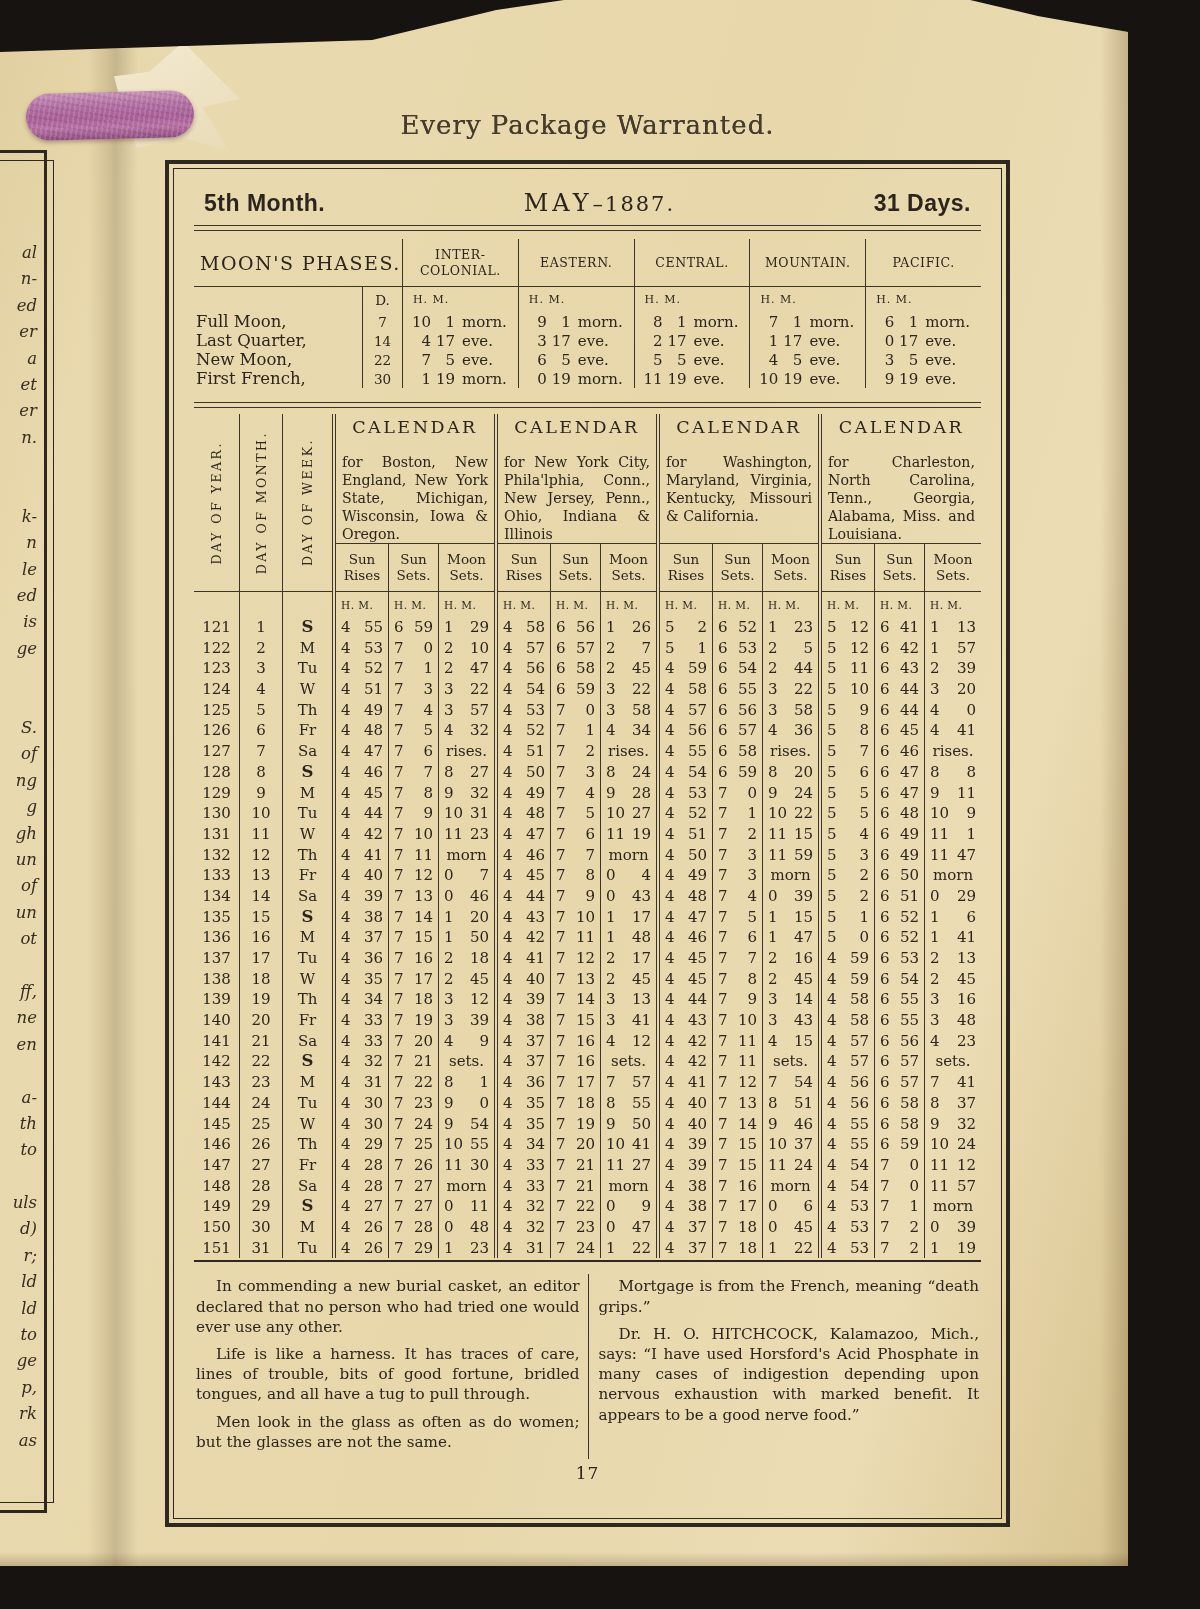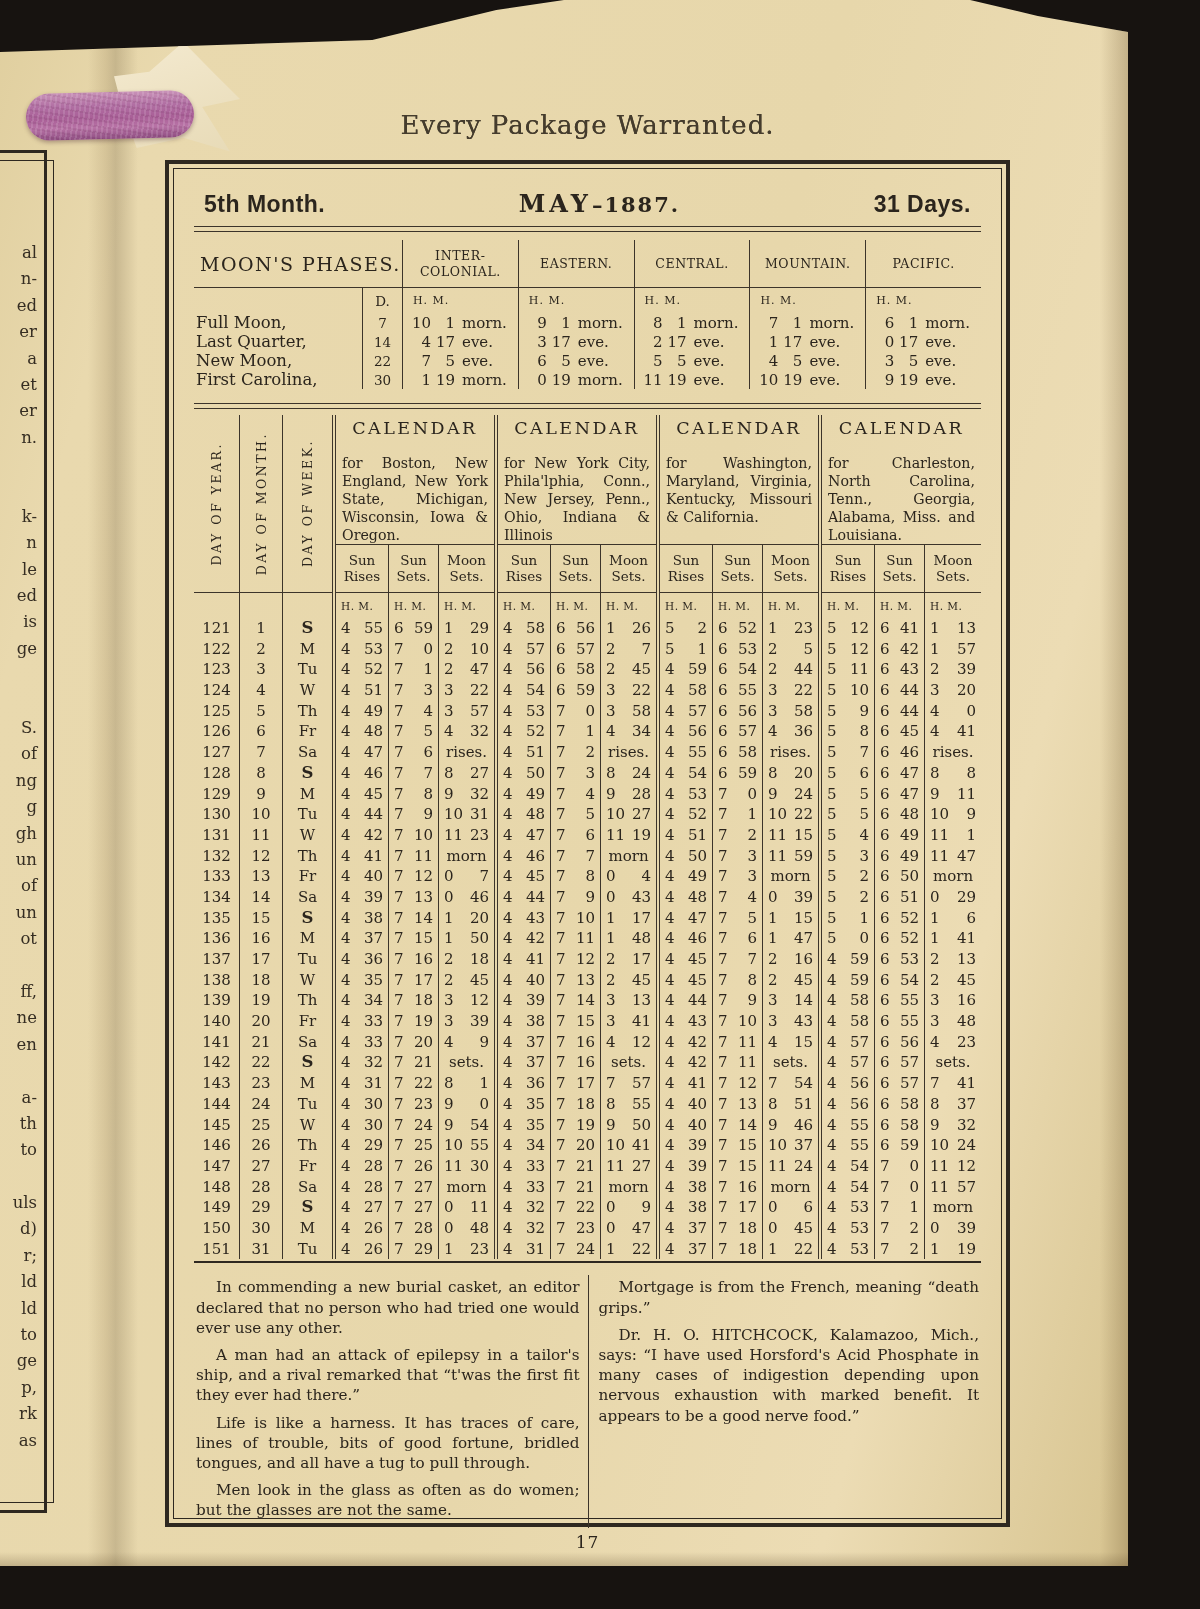--- a/index.html
+++ b/index.html
@@ -17,21 +17,21 @@
   .crease{position:absolute;left:88px;top:0;width:50px;height:100%;
     background:linear-gradient(90deg,rgba(0,0,0,0) 0%,rgba(121,95,55,.16) 35%,rgba(70,52,25,.20) 55%,rgba(0,0,0,0) 100%);}
   .edge-r{position:absolute;right:0;top:0;width:28px;height:100%;
     background:linear-gradient(90deg,rgba(0,0,0,0),rgba(104,80,42,.30));}
   .edge-b{position:absolute;left:0;bottom:0;width:100%;height:14px;
     background:linear-gradient(180deg,rgba(0,0,0,0),rgba(80,60,30,.25));}
 
   
   .lp-line{position:absolute;background:#2e2820;}
   .lp-frags{position:absolute;left:0;top:240px;width:37px;text-align:right;
-    font-size:16.5px;line-height:26.4px;color:#352d22;}
+    font-size:16.5px;line-height:26.4px;color:#352d22;font-style:italic;}
   .frag{height:26.4px;}
 
   
   .flap{position:absolute;left:114px;top:42px;width:126px;height:114px;
     background:linear-gradient(160deg,#f4ead0,#e7dab6);
     clip-path:polygon(55% 0,80% 28%,100% 50%,70% 57%,92% 96%,55% 84%,18% 93%,6% 55%,0 30%,28% 26%);
   }
   .ribbon{position:absolute;left:26px;top:92px;width:168px;height:47px;border-radius:24px;
     background:linear-gradient(180deg,#c992b8 0%,#b16fa3 28%,#a95f97 55%,#b873a6 75%,#8e4d81 100%);
     transform:rotate(-1.4deg);
@@ -46,21 +46,21 @@
 
   
   .frame{position:absolute;left:165px;top:160px;width:845px;height:1367px;
     border:4px solid #2e2820;box-sizing:border-box;}
   .frame-inner{position:absolute;inset:4px;border:1px solid #2e2820;
     padding:0 16px;box-sizing:border-box;}
 
   .month-header{display:flex;justify-content:space-between;align-items:baseline;
     padding:20px 14px 8px;}
   .mh-left,.mh-right{font-family:"Liberation Sans",sans-serif;font-weight:bold;font-size:23px;letter-spacing:.5px;color:#2b251d;}
-  .mh-center{font-size:24px;font-weight:bold;letter-spacing:4px;}
+  .mh-center{font-size:24px;font-weight:normal;letter-spacing:4px;}
   .mh-center .yr{font-size:21px;letter-spacing:2px;}
 
   .rule-double{height:4px;border-top:1.5px solid #3c342a;border-bottom:1px solid #3c342a;margin:0 4px;}
 
   
   .mp{display:grid;grid-template-columns:168px 40px repeat(5,1fr);
     grid-template-rows:48px 25px;grid-auto-rows:19px;
     margin:8px 4px 10px;padding-bottom:4px;}
   .mp > div{box-sizing:border-box;}
   .mp-label{grid-column:1/3;display:flex;align-items:center;padding-left:6px;
@@ -275,21 +275,21 @@
           <div class="mp-time tsplit">
             <span>4</span>
             <span>5</span>
             <span>eve.</span>
           </div>
           <div class="mp-time tsplit">
             <span>3</span>
             <span>5</span>
             <span>eve.</span>
           </div>
-          <div class="mp-phase">First Carolina,</div>
+          <div class="mp-phase">First French,</div>
           <div class="mp-dv">30</div>
           <div class="mp-time tsplit">
             <span>1</span>
             <span>19</span>
             <span>morn.</span>
           </div>
           <div class="mp-time tsplit">
             <span>0</span>
             <span>19</span>
             <span>morn.</span>
@@ -2027,21 +2027,20 @@
           </div>
           <div class="tc tsplit bl">
             <span>1</span>
             <span>19</span>
           </div>
         </div>
 
       <div class="footer">
         <div class="fcol">
           <p>In commending a new burial casket, an editor declared that no person who had tried one would ever use any other.</p>
-          <p>A man had an attack of epilepsy in a tailor's ship, and a rival remarked that “t'was the first fit they ever had there.”</p>
           <p>Life is like a harness.  It has traces of care, lines of trouble, bits of good fortune, bridled tongues, and all have a tug to pull through.</p>
           <p>Men look in the glass as often as do women; but the glasses are not the same.</p>
         </div>
         <div class="fcol right">
           <p>Mortgage is from the French, meaning “death grips.”</p>
           <p>Dr. H. O. HITCHCOCK, Kalamazoo, Mich., says: “I have used Horsford's Acid Phosphate in many cases of indigestion depending upon nervous exhaustion with marked benefit. It appears to be a good nerve food.”</p>
         </div>
       </div>
 
       <div class="pagenum">17</div>

